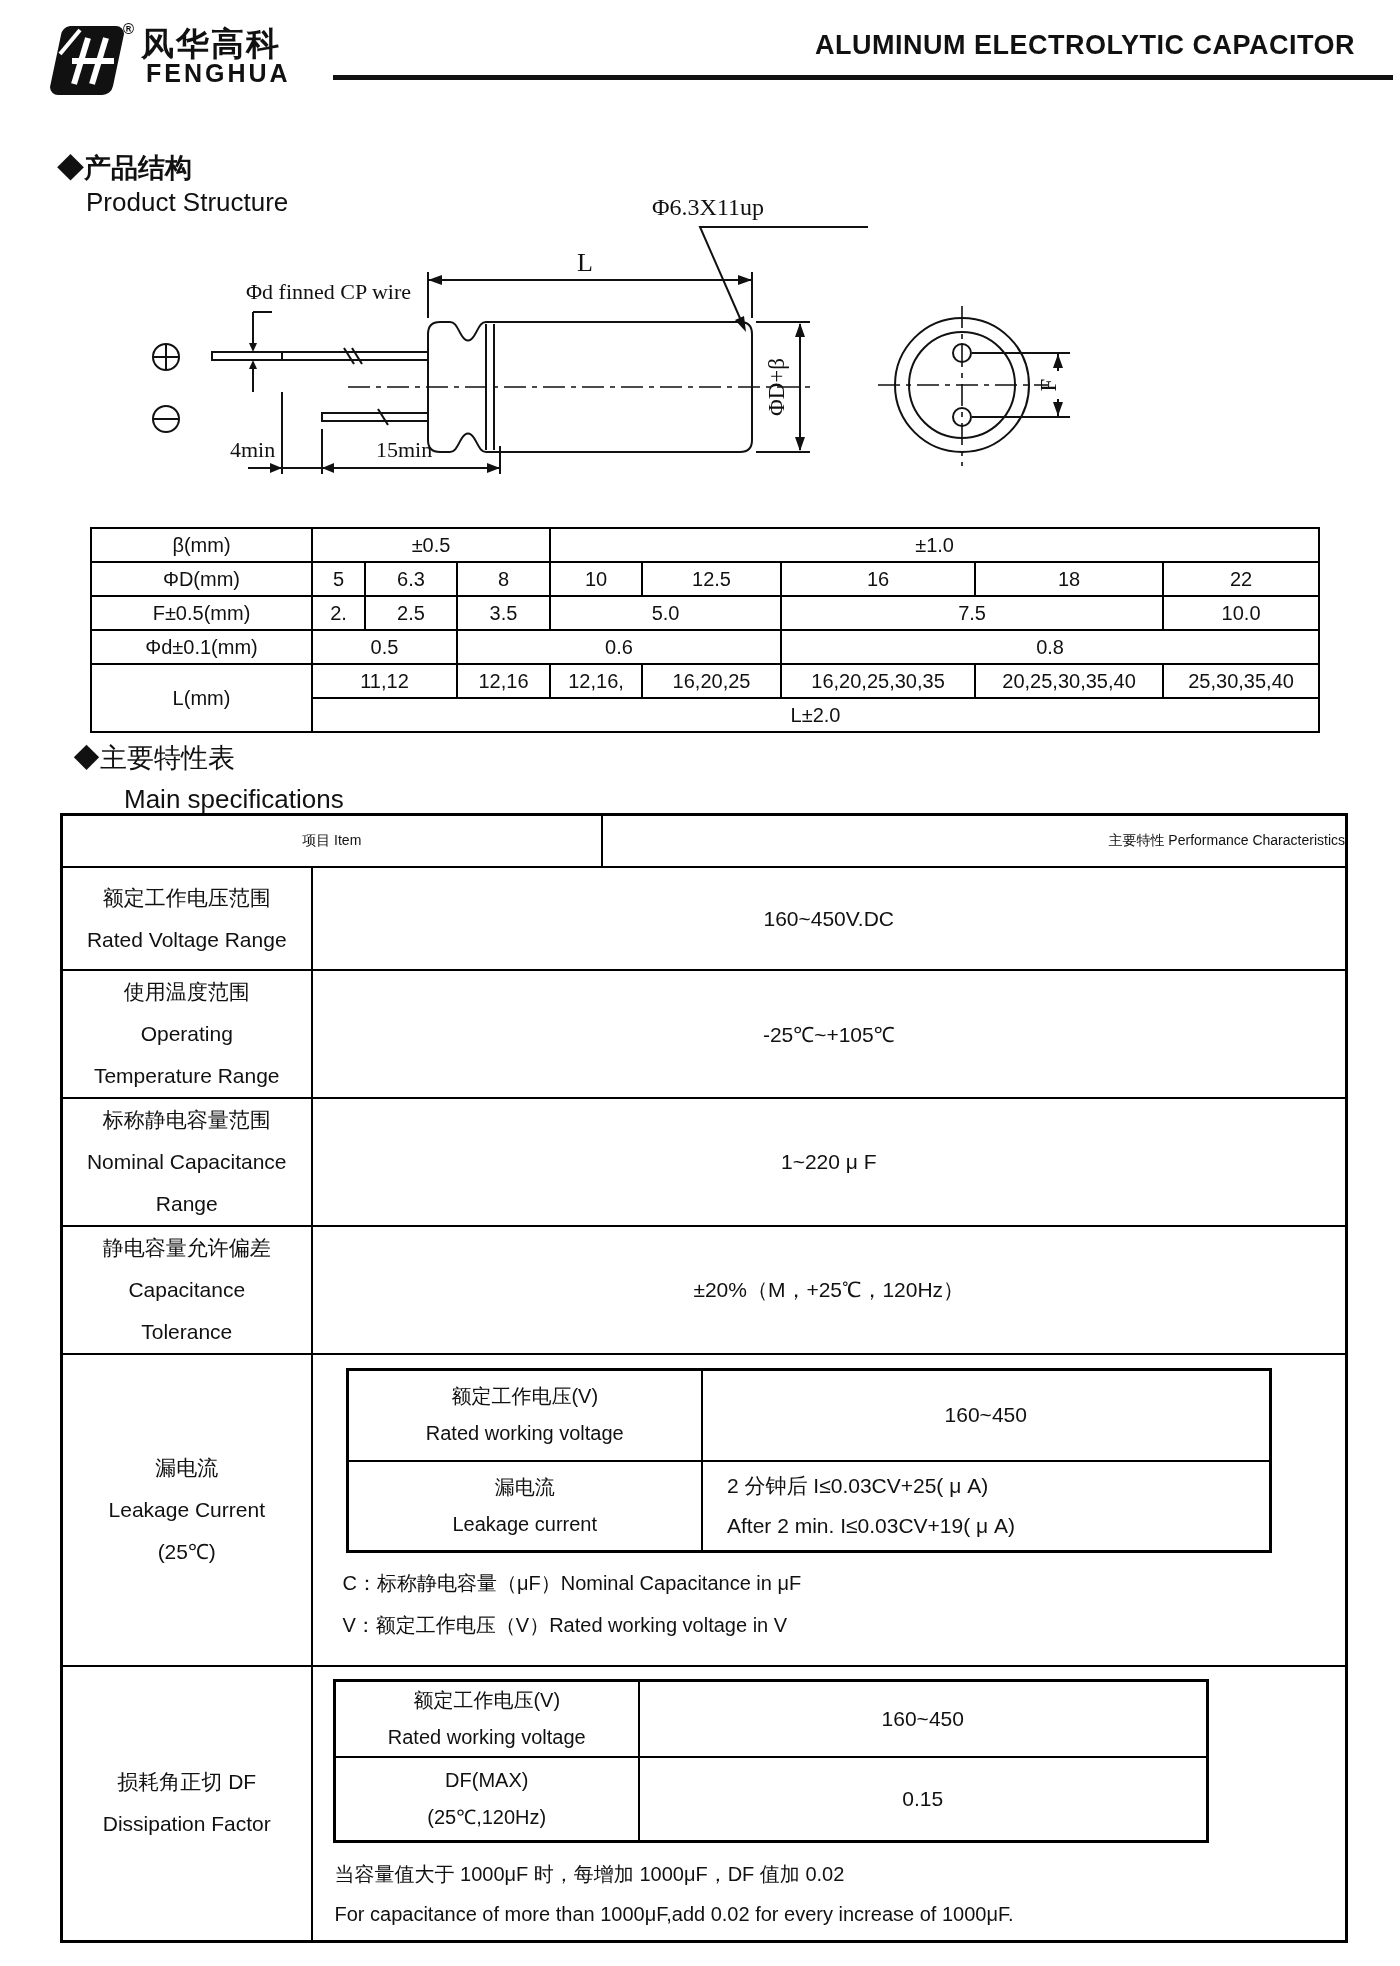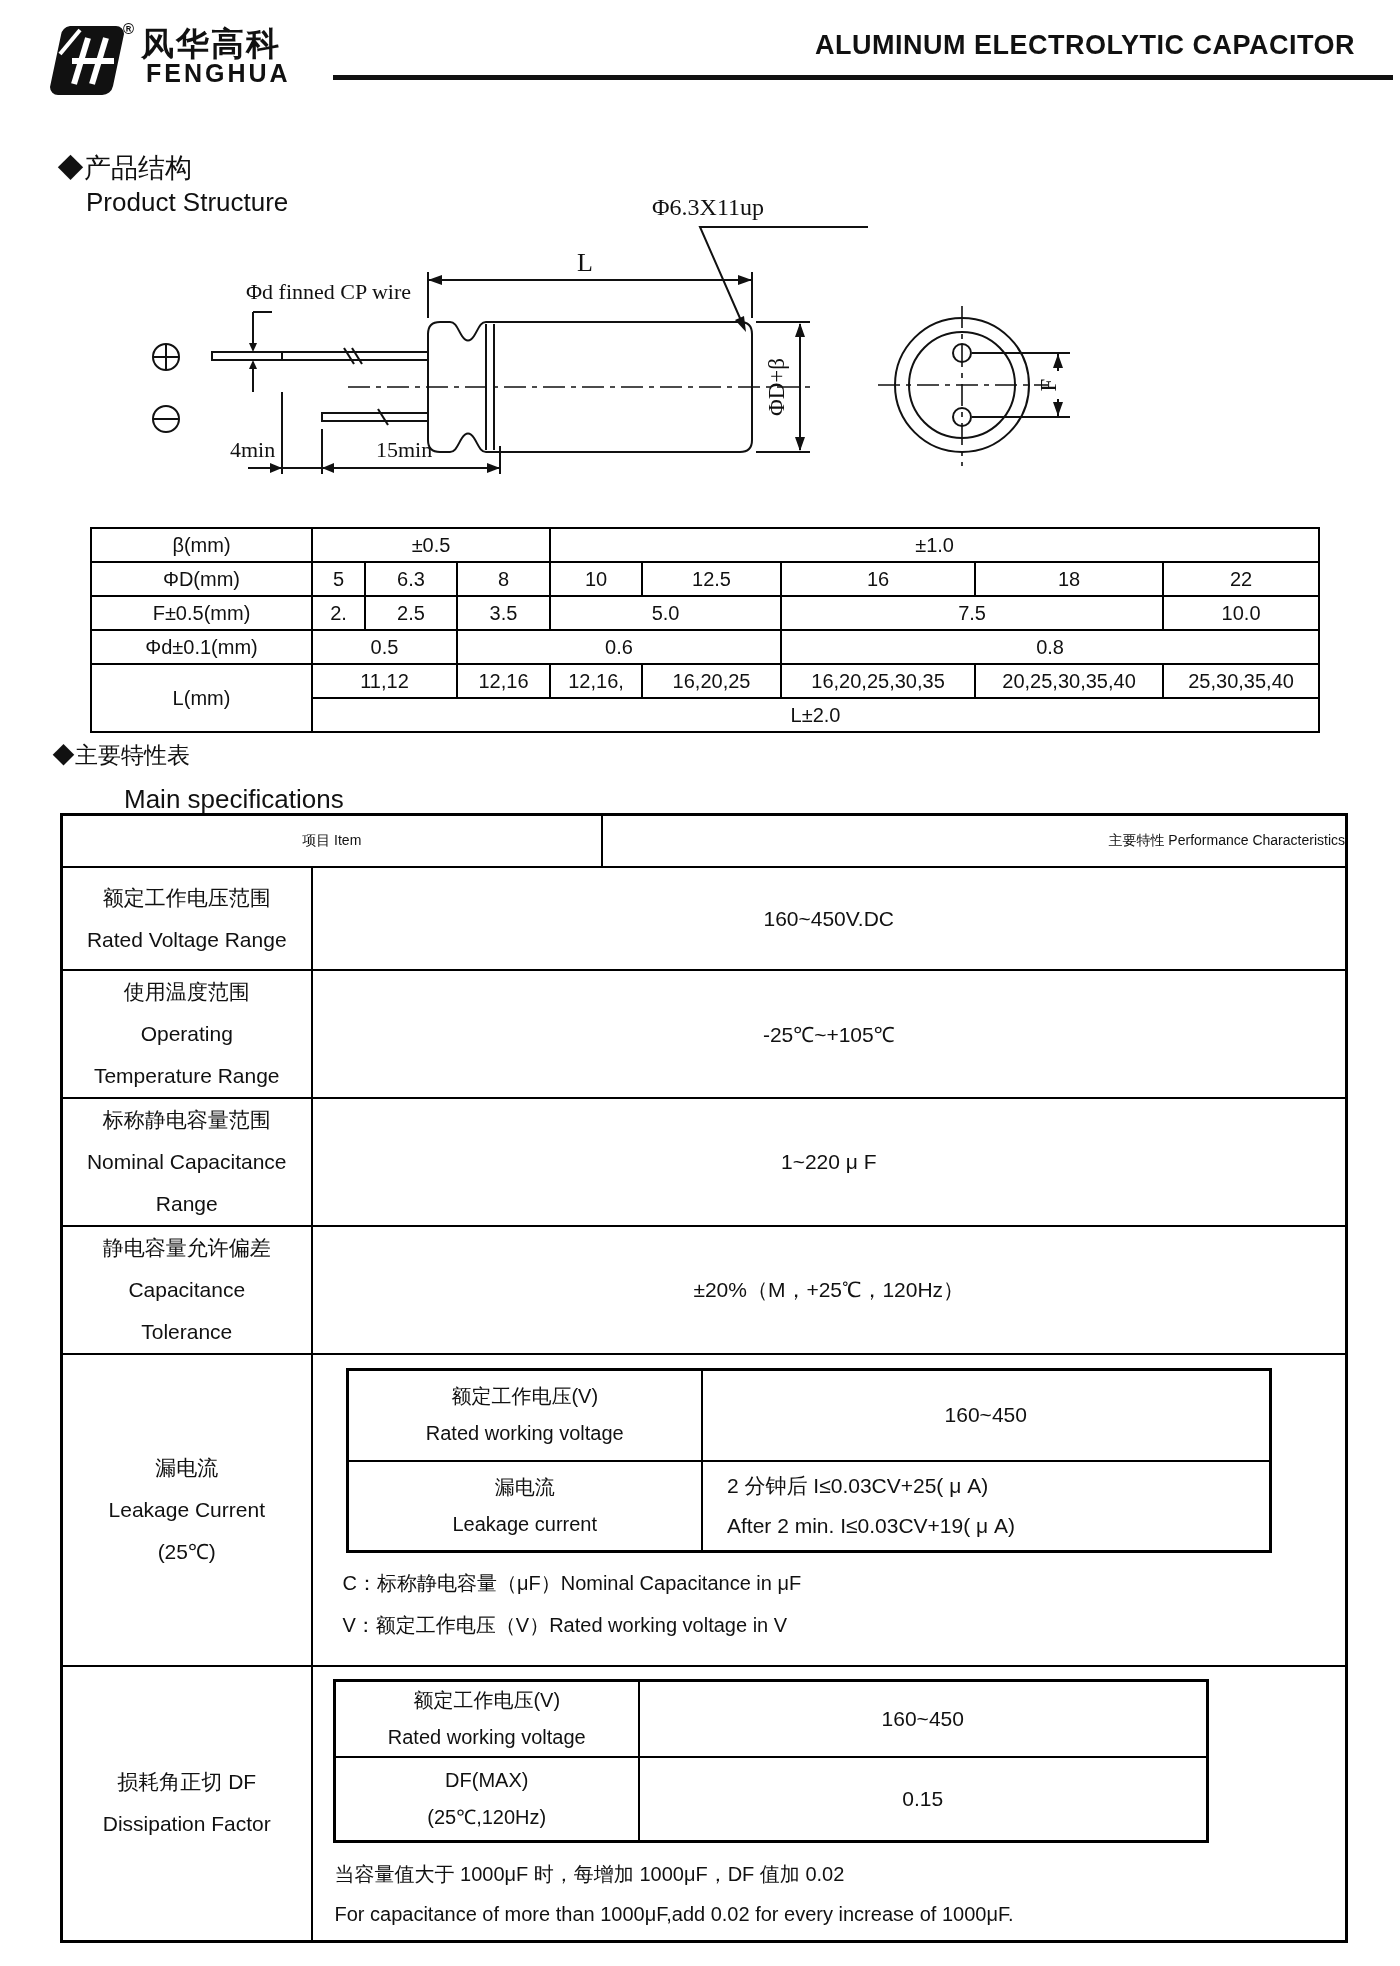--- a/index.html
+++ b/index.html
@@ -8,23 +8,23 @@
   .abs{position:absolute;}
 
   
   .brand-cn{left:141px;top:22px;font-size:33px;font-weight:bold;letter-spacing:2px;}
   .brand-en{left:146px;top:59px;font-size:25px;font-weight:bold;letter-spacing:3px;}
   .reg{left:123px;top:20px;font-size:15px;font-weight:bold;}
   .doc-title{right:45px;top:30px;font-size:27px;font-weight:bold;letter-spacing:.5px;}
   .title-rule{left:333px;top:75px;width:1060px;height:5px;background:#111;}
 
   
-  .h-cn1{left:57px;top:150px;font-size:27px;}
+  .h-cn1{left:57px;top:150px;font-size:27px;font-weight:bold;}
   .h-en1{left:86px;top:187px;font-size:26px;}
-  .h-cn2{left:52px;top:740px;font-size:23px;}
+  .h-cn2{left:73px;top:740px;font-size:27px;}
   .h-en2{left:124px;top:784px;font-size:26px;}
 
   
   #diagram{left:90px;top:192px;}
   #diagram text{fill:#111;font-family:"Liberation Serif","DejaVu Serif",serif;}
   #diagram .stroke{stroke:#111;stroke-width:2;fill:none;}
   #diagram .fillb{fill:#111;stroke:none;}
   #diagram .cdash{stroke:#111;stroke-width:1.6;fill:none;stroke-dasharray:22 6 5 6;}
 
   

